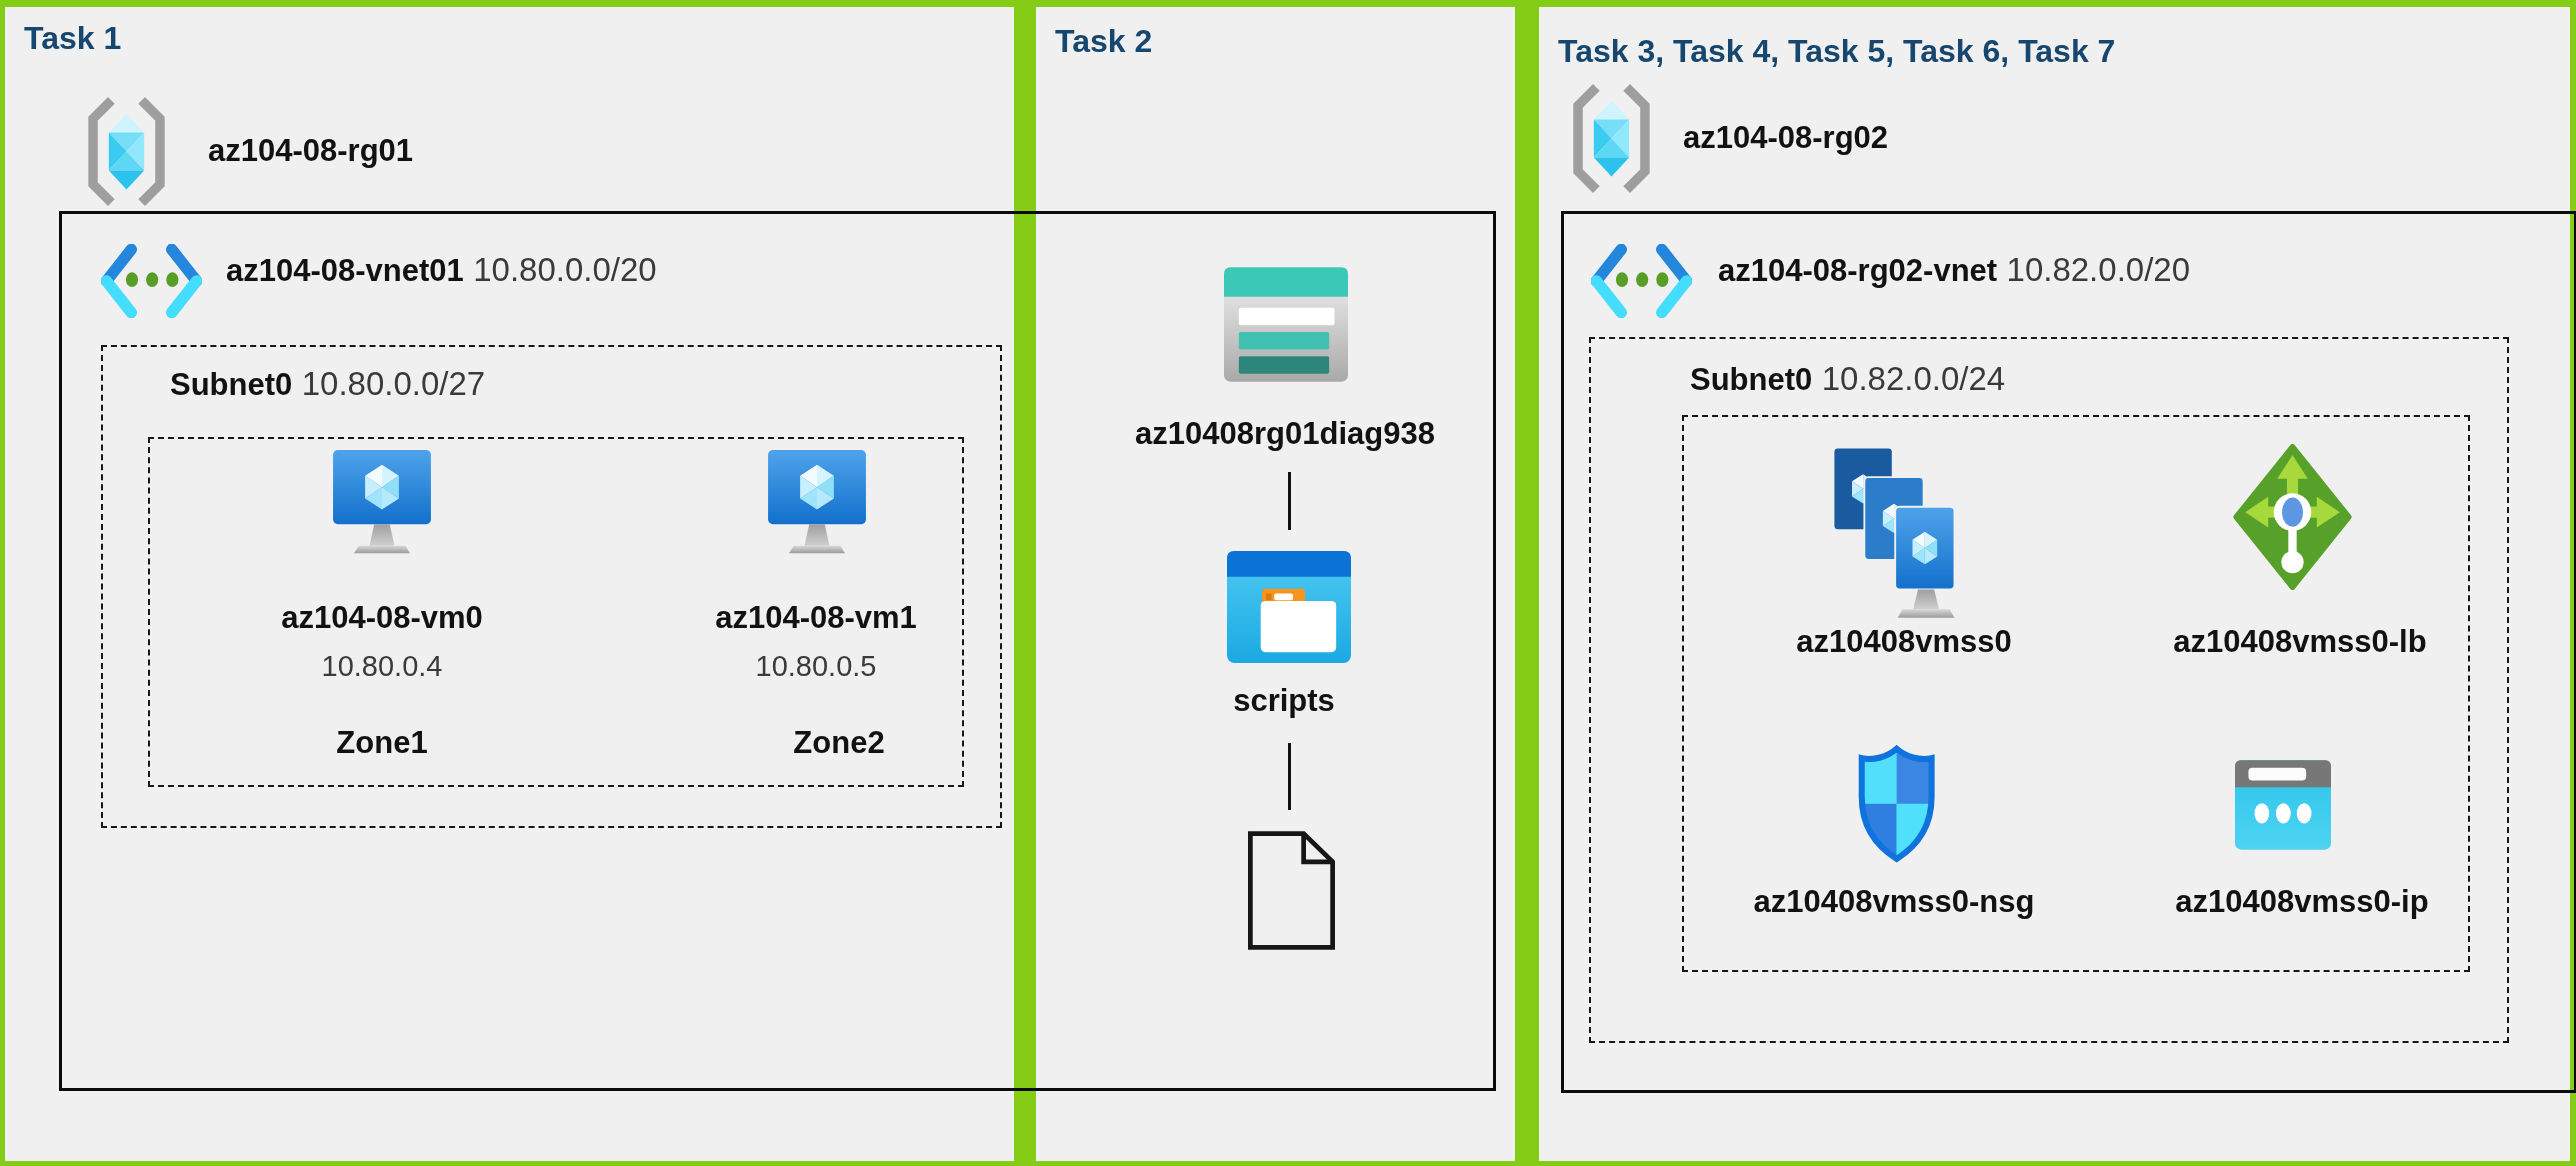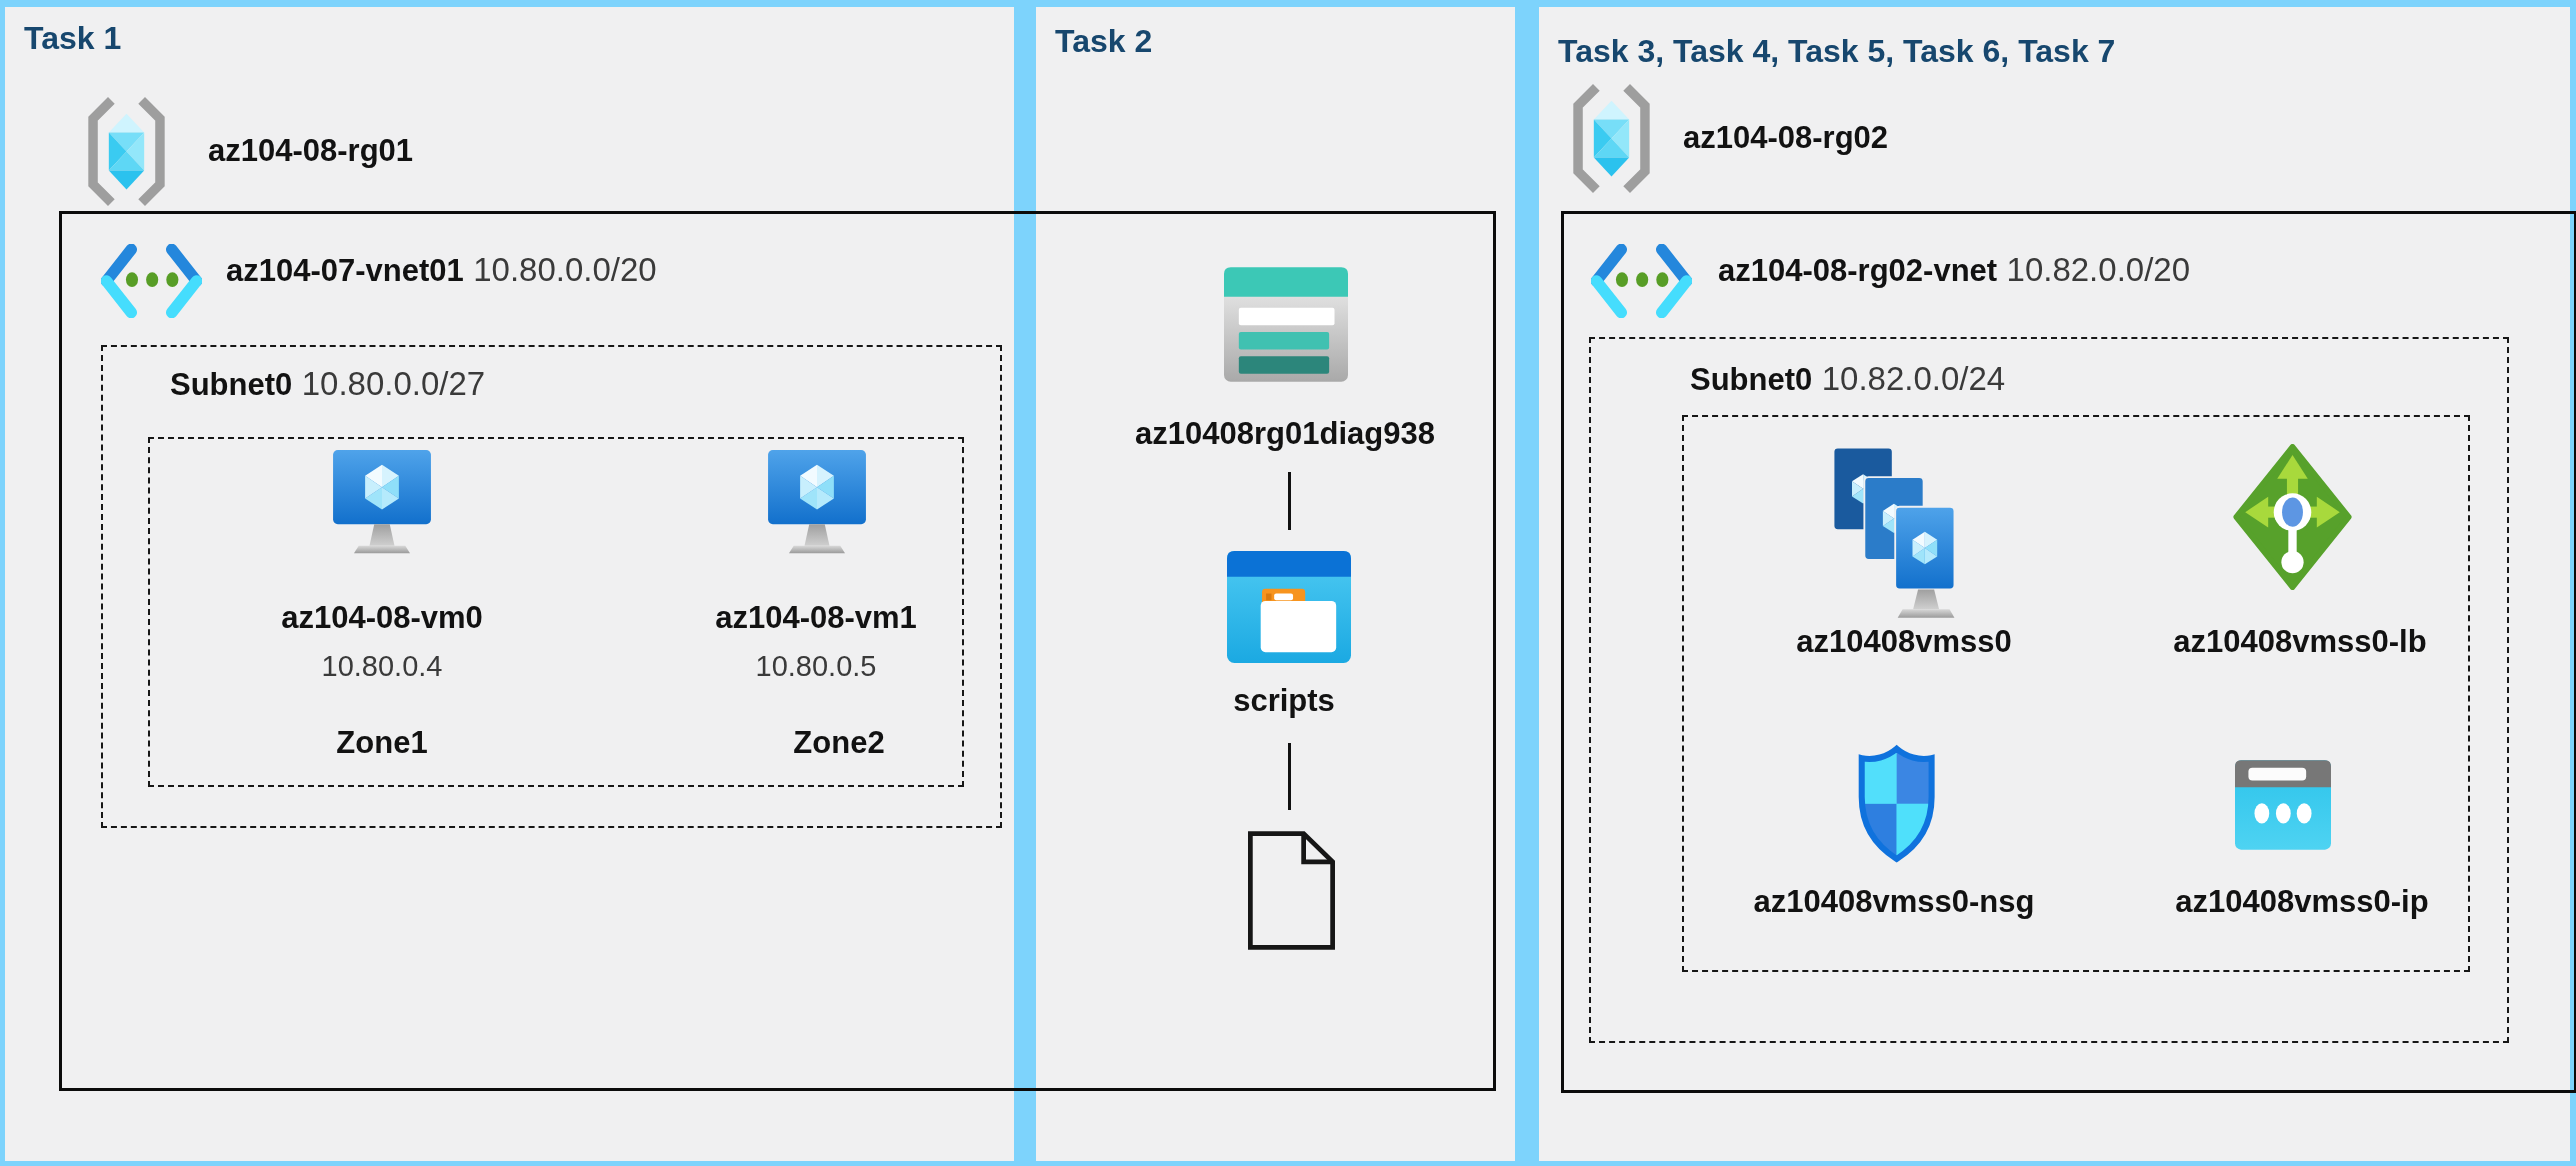--- a/index.html
+++ b/index.html
@@ -1,16 +1,16 @@
 <!DOCTYPE html>
 <html style="font-size:10.8px"><head>
 <meta charset="utf-8">
 <style>
   html,body{margin:0;padding:0;background:#ffffff;}
-  .stage{position:relative;width:2576px;height:1166px;background:#7dd3fc;overflow:hidden;
+  .stage{position:relative;width:2576px;height:1166px;background:#84cc16;overflow:hidden;
          font-family:"Liberation Sans",sans-serif;color:#141414;}
   .abs{position:absolute;}
   .panel{position:absolute;top:6.7px;height:1154px;background:#f0f0f1;}
   .task-title{position:absolute;font-size:32px;font-weight:bold;color:#17476e;white-space:nowrap;}
   .solid-box{position:absolute;border:3.4px solid #0b0b0b;background:transparent;}
   .dashed-box{position:absolute;border:2.7px dashed #161616;background:transparent;}
   .row-label{position:absolute;transform:translateY(-50%);white-space:nowrap;font-size:31px;}
   .row-label .b{font-weight:bold;color:#121212;}
   .row-label .r{font-weight:normal;color:#3a3a3a;font-size:33px;margin-left:9.4px;}
   .node-label{position:absolute;transform:translate(-50%,-50%);white-space:nowrap;
@@ -90,21 +90,21 @@
   <svg class="abs" style="left:101px;top:244px;" width="101" height="74" viewBox="0 0 150 110">
     <line x1="45" y1="8" x2="8" y2="55" stroke="#2487dc" stroke-width="17" stroke-linecap="round"></line>
     <line x1="8" y1="55" x2="45" y2="102" stroke="#45ddfd" stroke-width="17" stroke-linecap="round"></line>
     <line x1="105" y1="8" x2="142" y2="55" stroke="#2487dc" stroke-width="17" stroke-linecap="round"></line>
     <line x1="142" y1="55" x2="105" y2="102" stroke="#45ddfd" stroke-width="17" stroke-linecap="round"></line>
     <ellipse cx="46" cy="53" rx="9" ry="11" fill="#579d26"></ellipse>
     <ellipse cx="76" cy="53" rx="9" ry="11" fill="#579d26"></ellipse>
     <ellipse cx="106" cy="53" rx="9" ry="11" fill="#579d26"></ellipse>
   </svg>
   <div class="row-label" style="left:226px;top:270px;">
-    <span class="b">az104-07-vnet01</span><span class="r">10.80.0.0/20</span>
+    <span class="b">az104-08-vnet01</span><span class="r">10.80.0.0/20</span>
   </div>
 
   <div class="dashed-box" style="left:101px;top:345px;width:897px;height:479px;"></div>
   <div class="row-label" style="left:170px;top:384px;">
     <span class="b">Subnet0</span><span class="r">10.80.0.0/27</span>
   </div>
 
   <div class="dashed-box" style="left:148px;top:437px;width:812px;height:346px;"></div>
 
   <svg class="abs" style="left:333px;top:450px;" width="98" height="108" viewBox="0 0 145 160">

